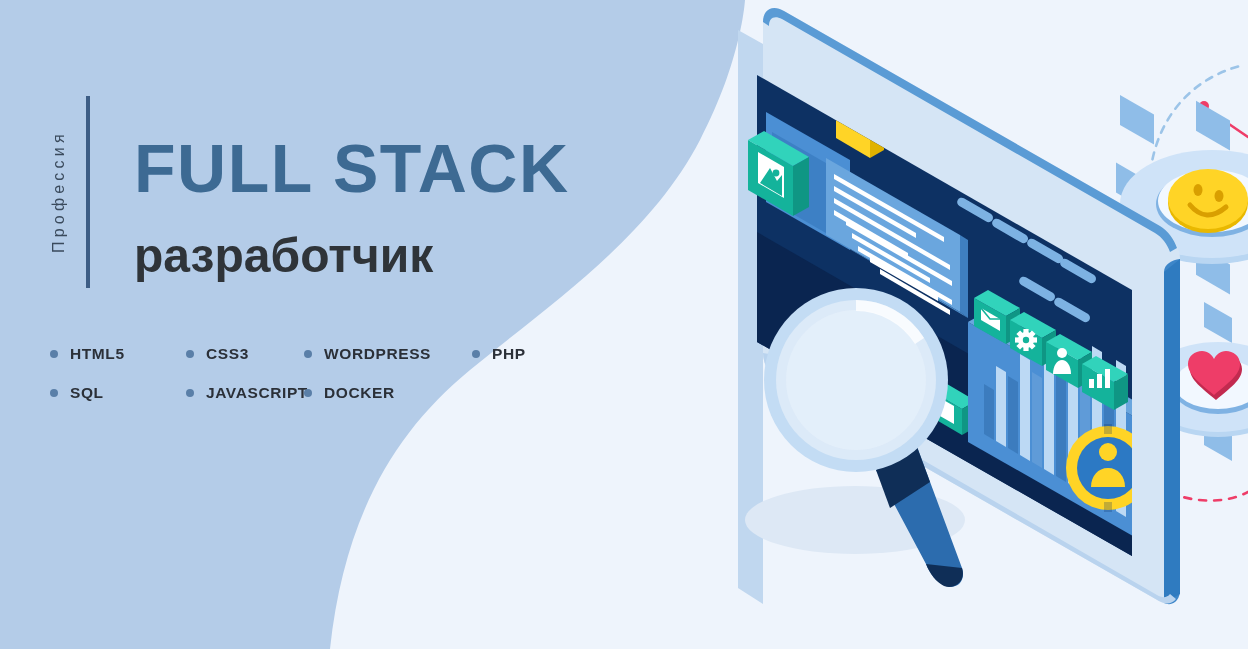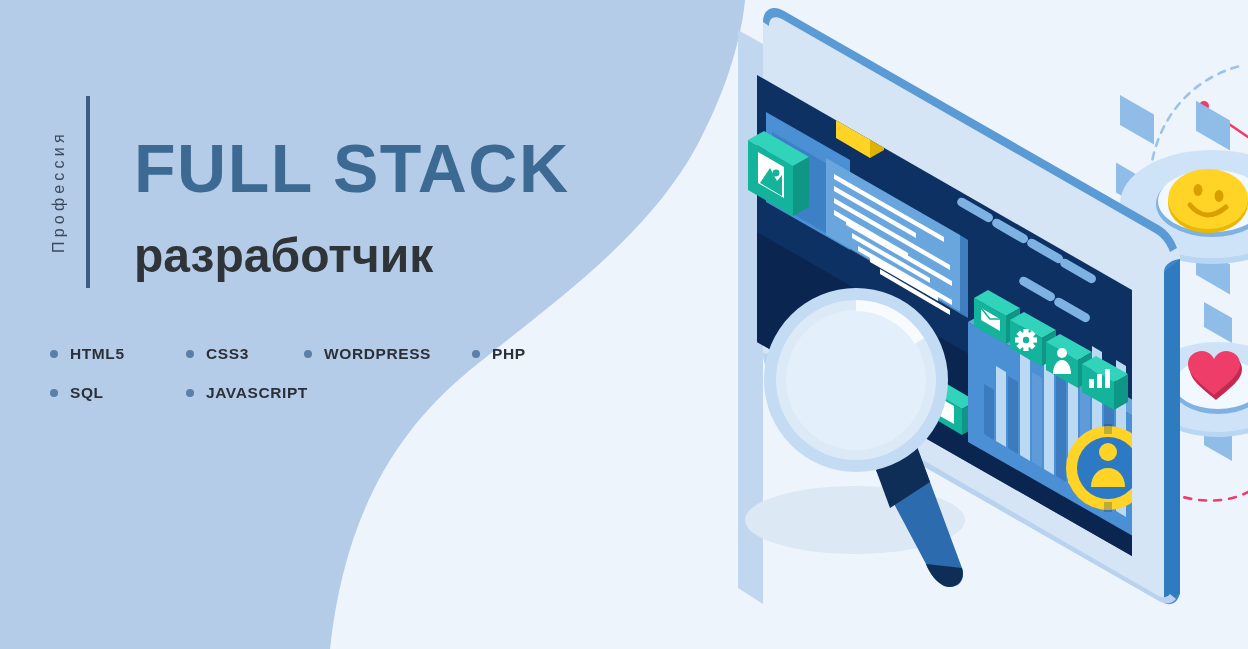--- a/index.html
+++ b/index.html
@@ -155,20 +155,24 @@
         <span class="tech-dot"></span>
         <span class="tech-label">PHP</span>
       </div>
       <div class="tech-item">
         <span class="tech-dot"></span>
         <span class="tech-label">SQL</span>
       </div>
       <div class="tech-item">
         <span class="tech-dot"></span>
         <span class="tech-label">JAVASCRIPT</span>
+      </div>
+      <div class="tech-item">
+        <span class="tech-dot"></span>
+        <span class="tech-label">DOCKER</span>
       </div>
     </div>
   </div>
 
   <svg class="illustration" viewBox="0 0 1248 649">
 
     <defs>
       <clipPath id="screenClip">
         <path d="M757,75 L1132,290 L1132,556 L757,342 Z"></path>
       </clipPath>

